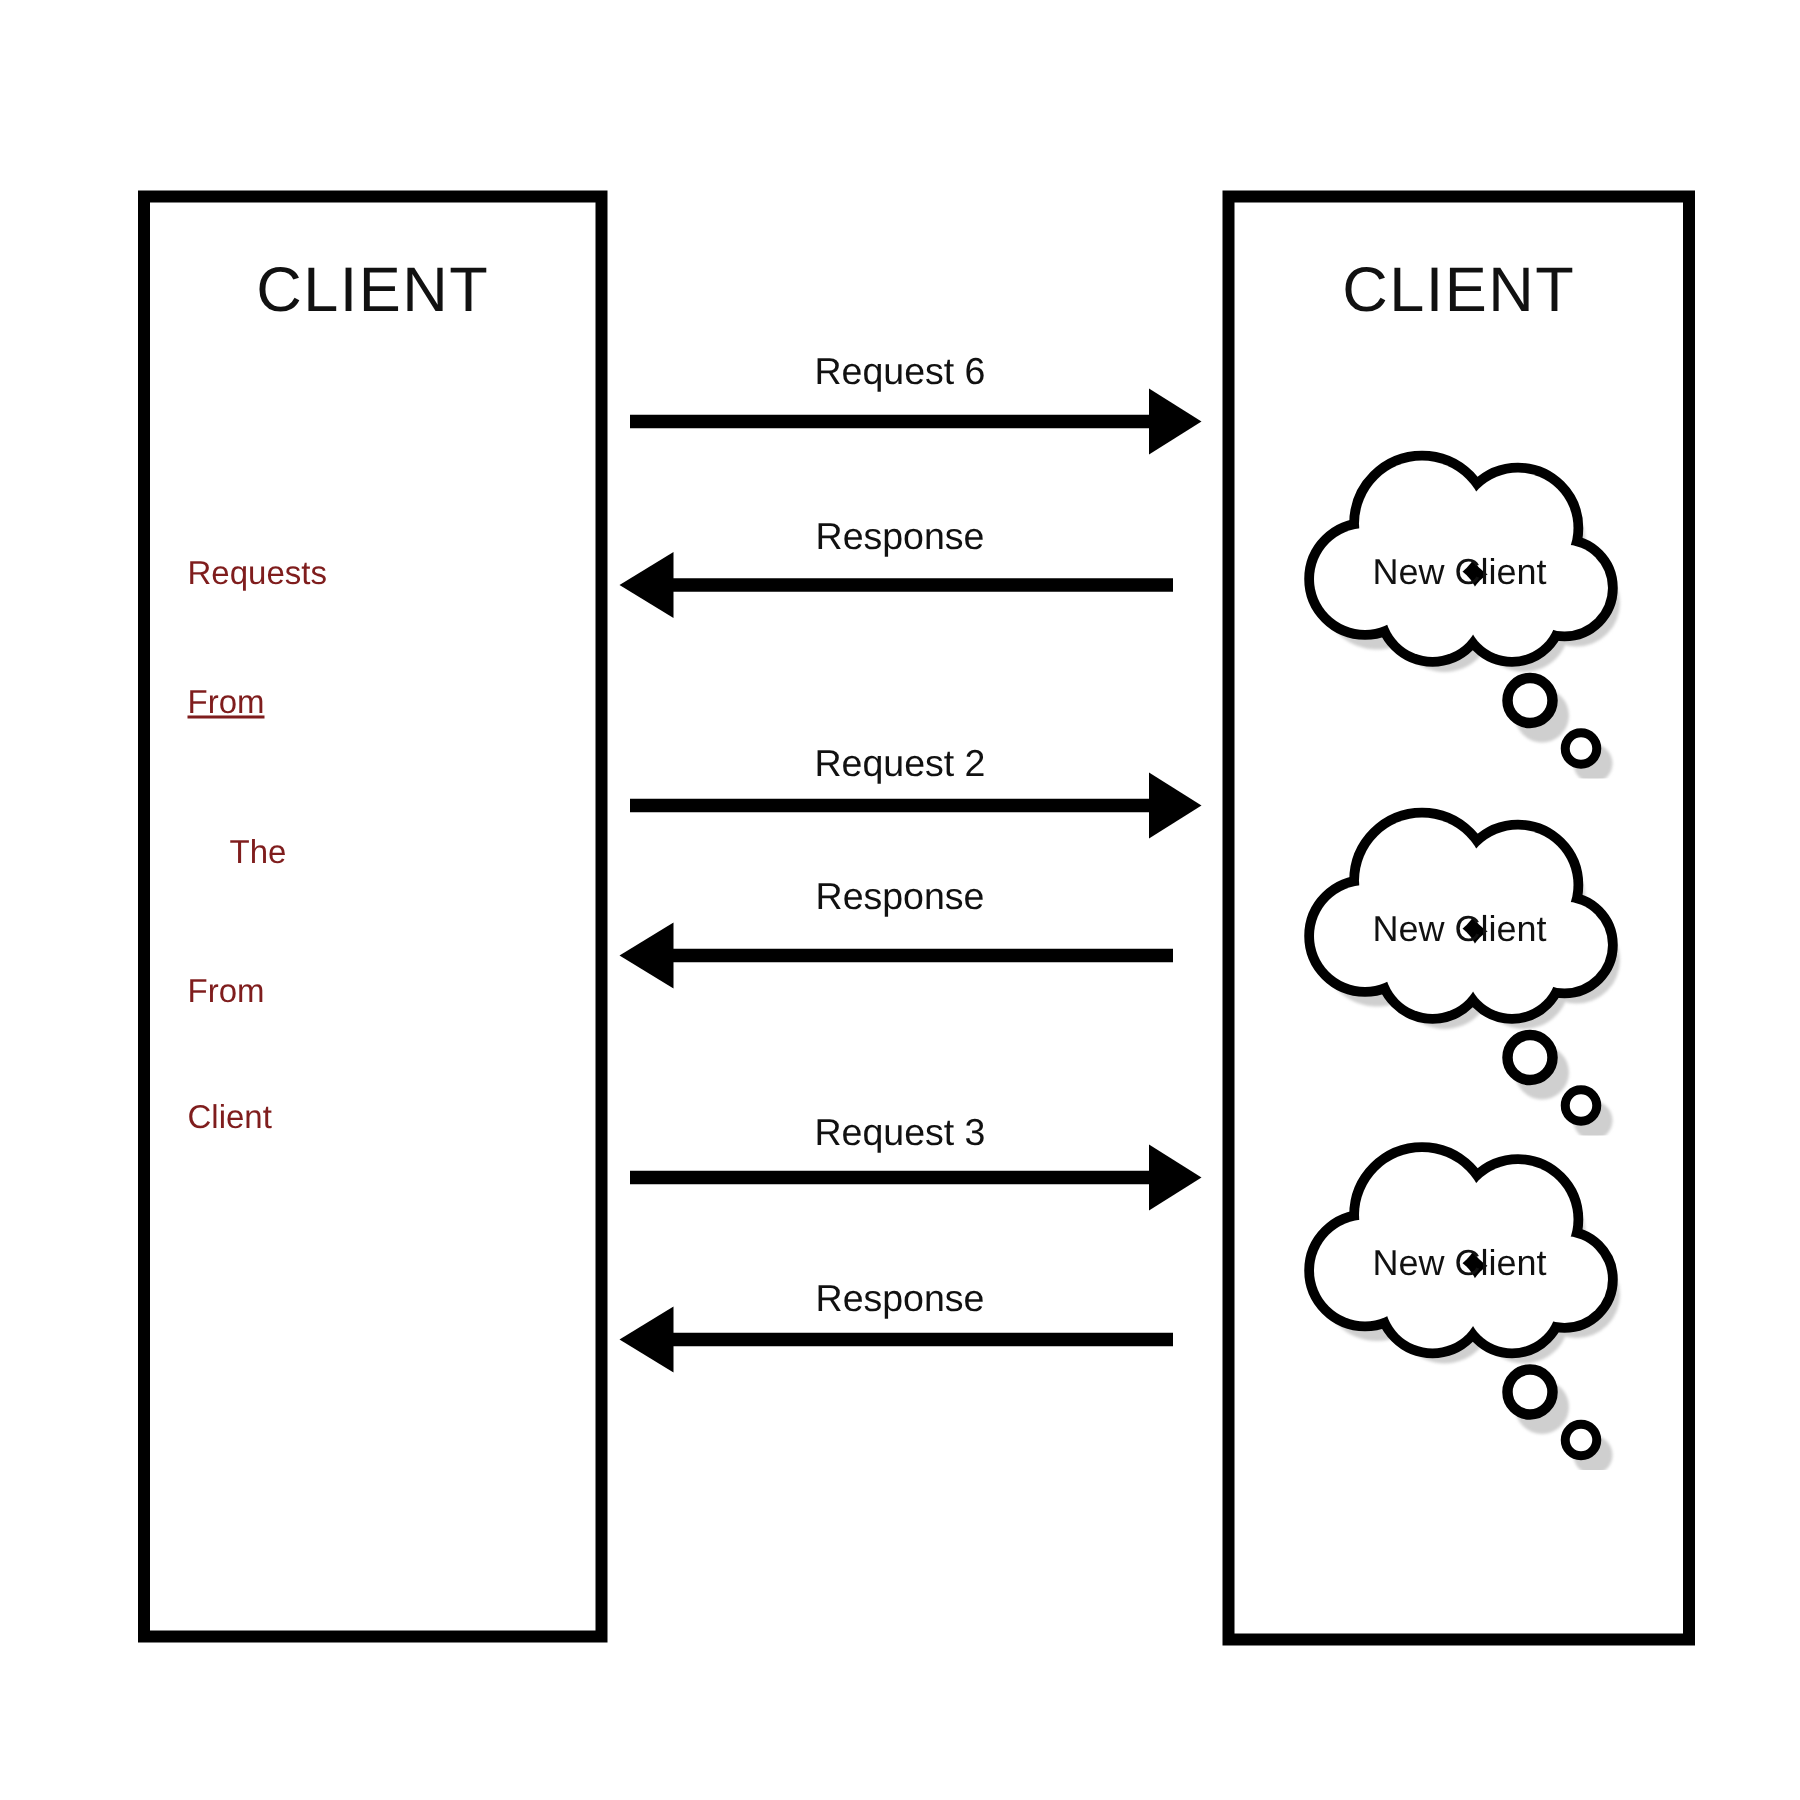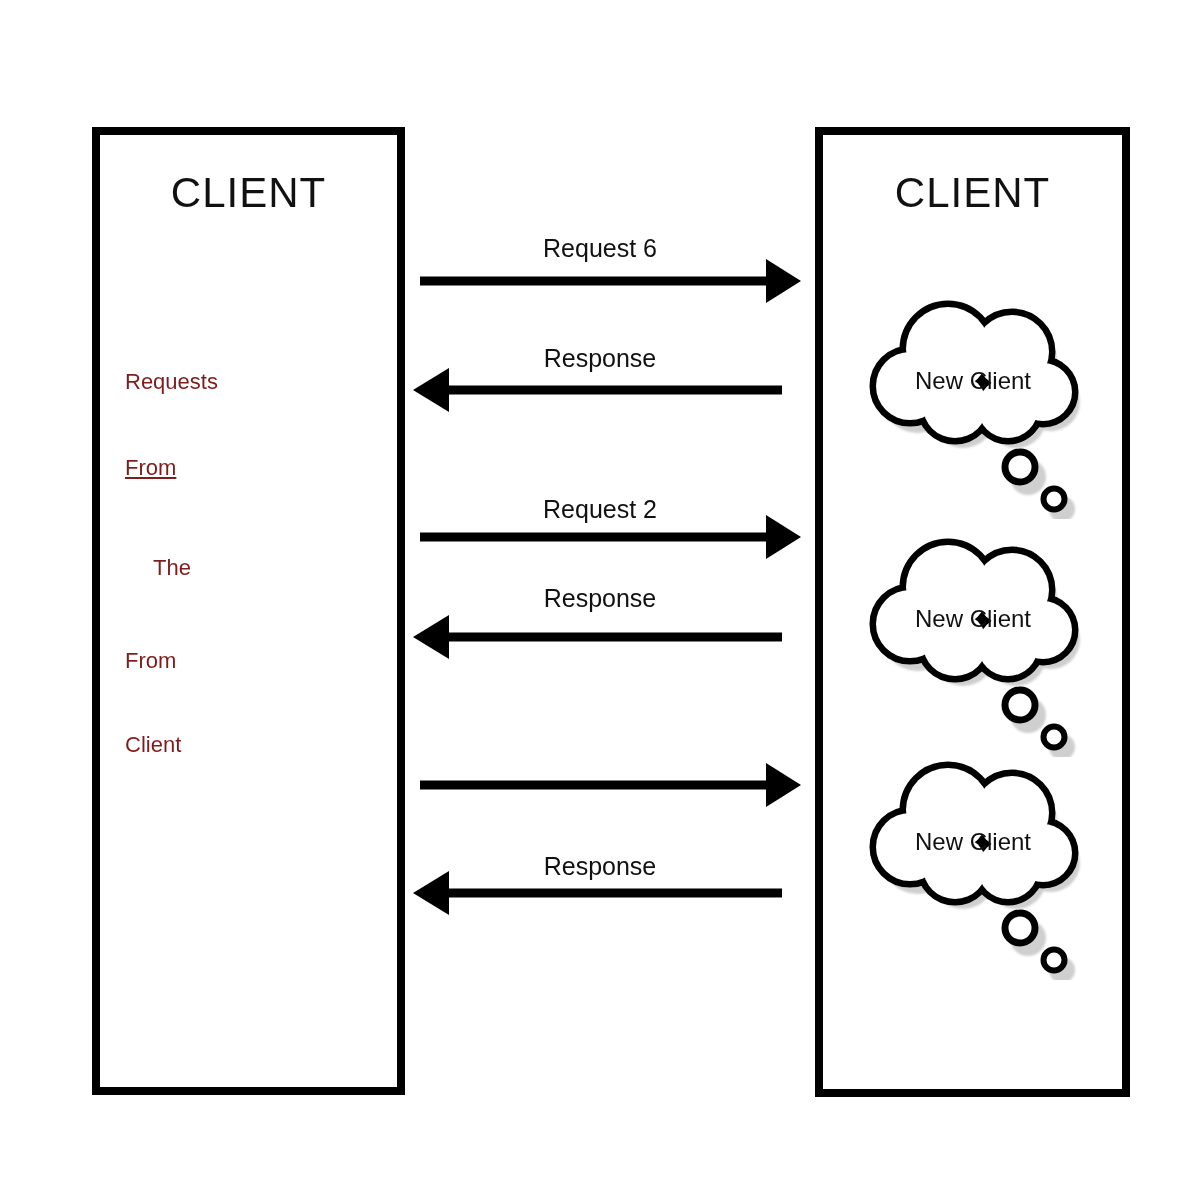--- a/index.html
+++ b/index.html
@@ -137,20 +137,21 @@
   <div class="word w1">Requests</div>
   <div class="word w2">From</div>
   <div class="word w3">The</div>
   <div class="word w4">From</div>
   <div class="word w5">Client</div>
 
   <div class="msg-label m1">Request 6</div>
   <div class="msg-label m2">Response</div>
   <div class="msg-label m3">Request 2</div>
   <div class="msg-label m4">Response</div>
+  <div class="msg-label m5">Request 3</div>
   <div class="msg-label m6">Response</div>
 
   <svg class="cloud c1" viewBox="0 0 230 225" xmlns="http://www.w3.org/2000/svg">
     <g class="shadow" fill="#cfcfcf" transform="translate(8,10)">
       <circle cx="50" cy="92" r="37"></circle>
         <circle cx="88" cy="55" r="44"></circle>
       <circle cx="152" cy="58" r="37"></circle>
         <circle cx="183" cy="98" r="29"></circle>
       <circle cx="95" cy="112" r="32"></circle>
         <circle cx="148" cy="114" r="30"></circle>

